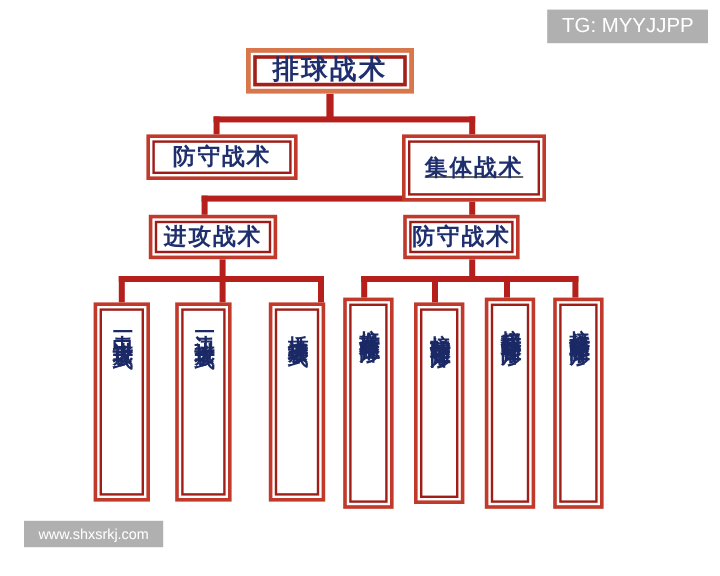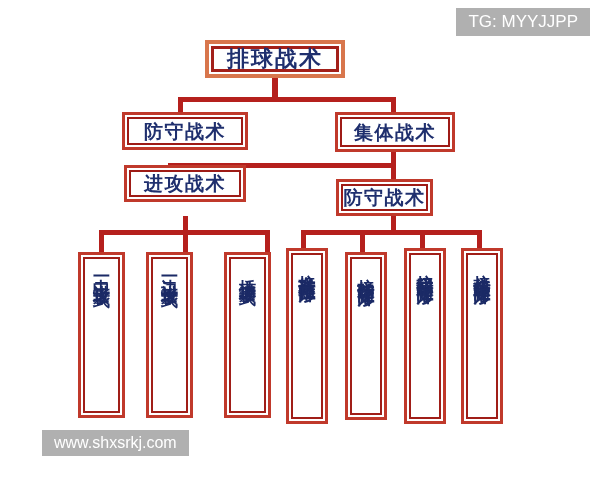--- a/index.html
+++ b/index.html
@@ -56,23 +56,23 @@
     left: 205px; top: 40px;
     width: 140px; height: 38px;
     border-color: #d8764c;
     border-width: 4px;
   }
   #node-root .inner { border-color: #a3201a; border-width: 3px; }
   #node-root .txt { font-size: 22px; letter-spacing: 2px; }
 
   
   #node-individual { left: 122px; top: 112px; width: 126px; height: 38px; }
-  #node-collective { left: 335px; top: 112px; width: 120px; height: 40px; }
-  
-  #node-attack   { left: 124px; top: 165px; width: 122px; height: 37px; }
+  #node-collective { left: 335px; top: 112px; width: 120px; height: 56px; text-decoration: underline; }
+  
+  #node-attack   { left: 124px; top: 179px; width: 107px; height: 37px; }
   #node-defense  { left: 336px; top: 179px; width: 97px; height: 37px; }
 
   #node-individual .txt,
   #node-collective .txt,
   #node-attack .txt,
   #node-defense .txt { font-size: 19px; letter-spacing: 1.5px; }
 
   
   .leaf {
     position: absolute;
@@ -105,31 +105,30 @@
 
   
   .watermark {
     position: absolute;
     background: #b0b0b0;
     color: #ffffff;
     font-family: "Liberation Sans", sans-serif;
     display: flex;
     align-items: flex-start;
     justify-content: center;
-    margin-left: 40px;
   }
   #wm-top {
     right: 10px; top: 8px;
     padding: 4px 12px;
     font-size: 17px;
   }
   #wm-bottom {
-    left: 2px; bottom: 24px;
+    left: 20px; bottom: 24px;
     padding: 4px 12px;
-    font-size: 16px;
+    font-size: 12px;
   }
 </style>
 </head>
 <body>
 
 <div id="stage">
 
   <div class="conn" style="left:272px; top:78px; width:6px; height:22px;"></div>
 
   <div class="conn" style="left:178px; top:97px; width:218px; height:5px;"></div>

